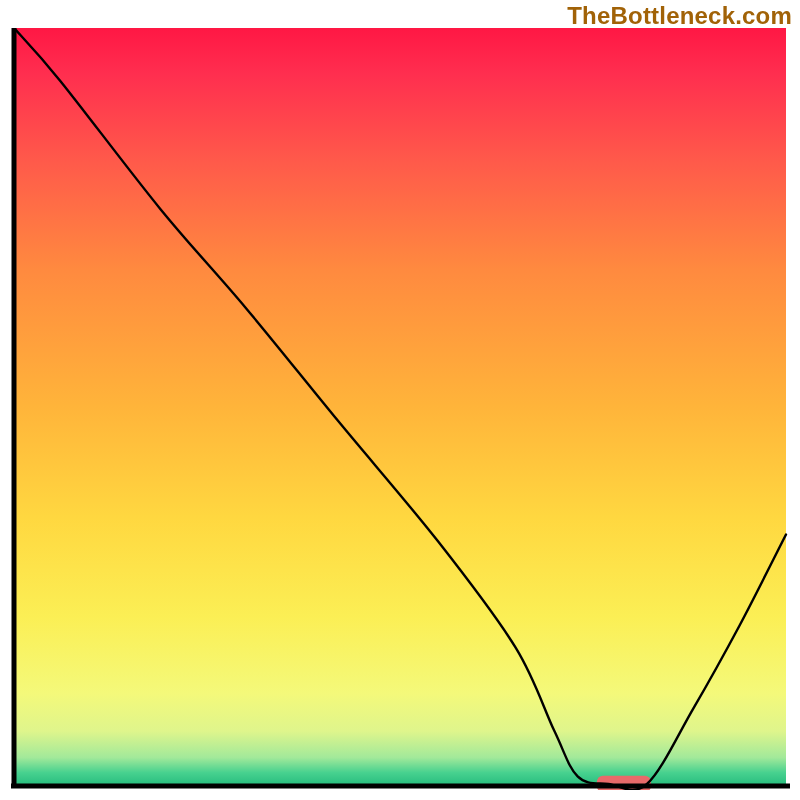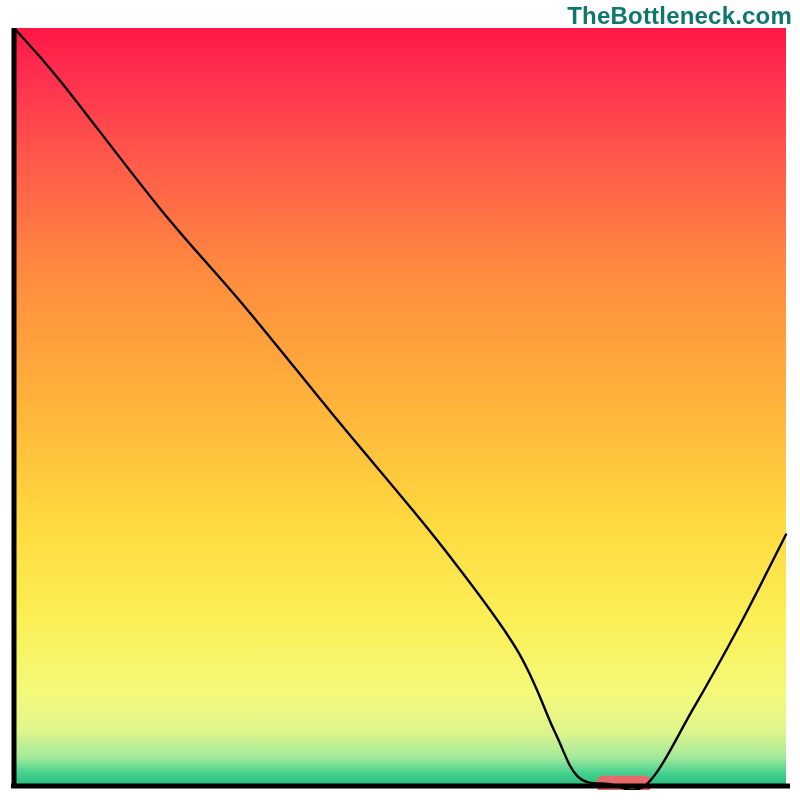--- a/index.html
+++ b/index.html
@@ -15,21 +15,21 @@
     width: 800px;
     height: 800px;
   }
   .watermark {
     position: absolute;
     top: 2px;
     right: 8px;
     font-family: Arial, Helvetica, sans-serif;
     font-size: 24px;
     font-weight: 600;
-    color: #0f766e;
+    color: #a16207;
     letter-spacing: 0.2px;
   }
   .plot-frame {
     position: absolute;
     left: 10px;
     top: 28px;
     width: 780px;
     height: 762px;
   }
   .plot-svg {

